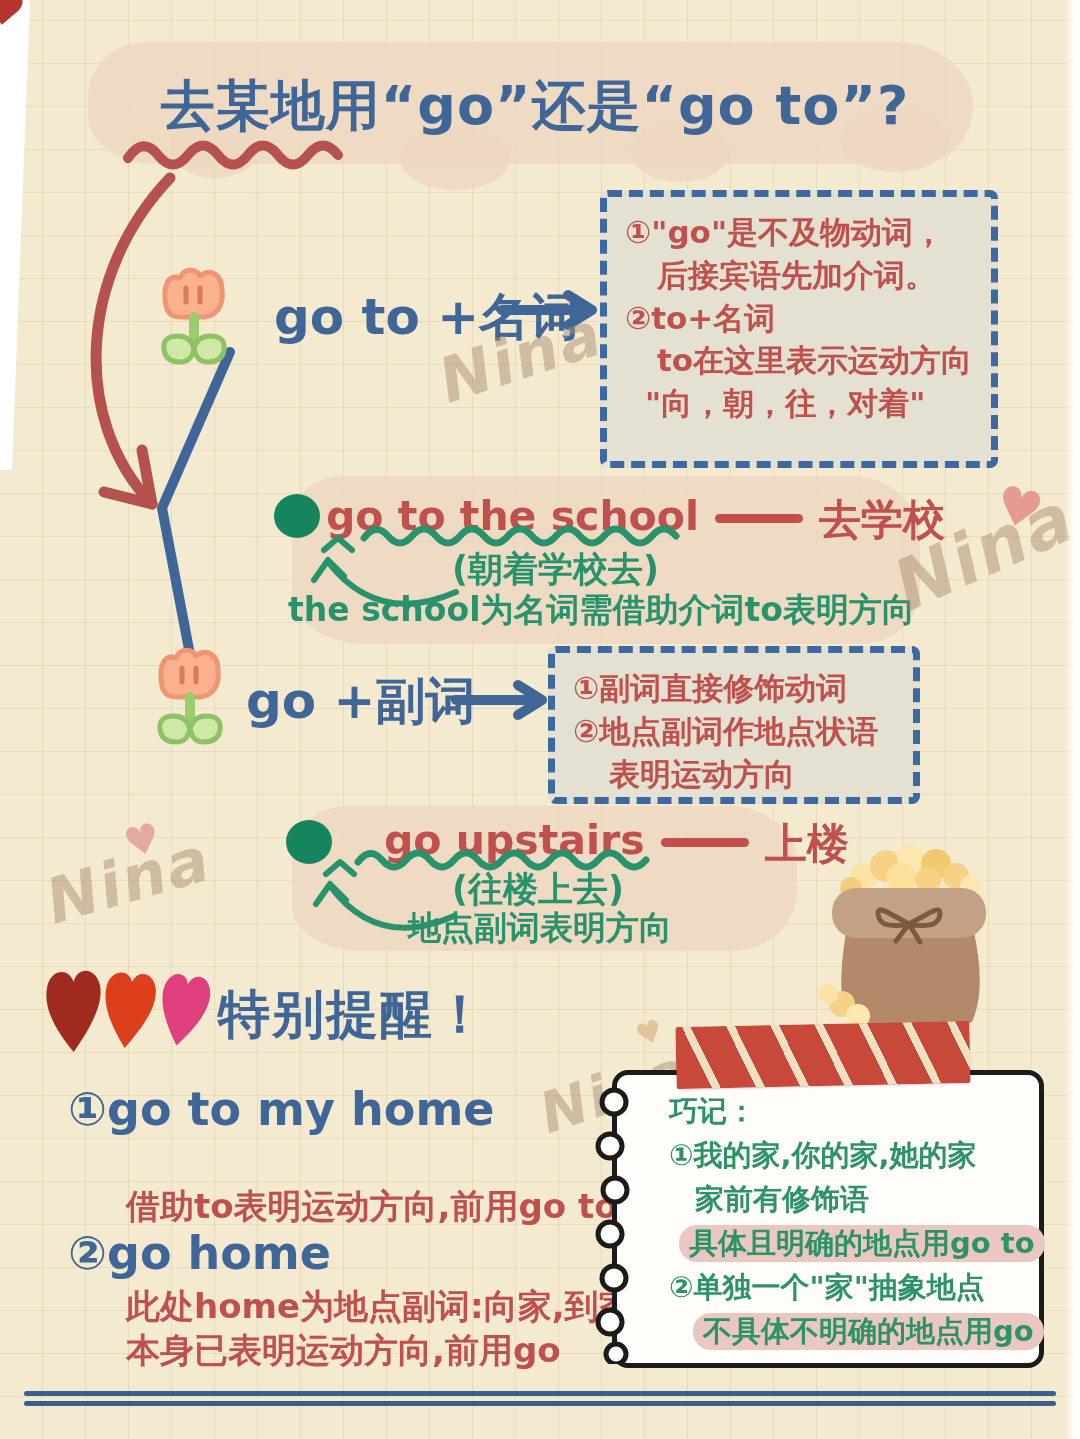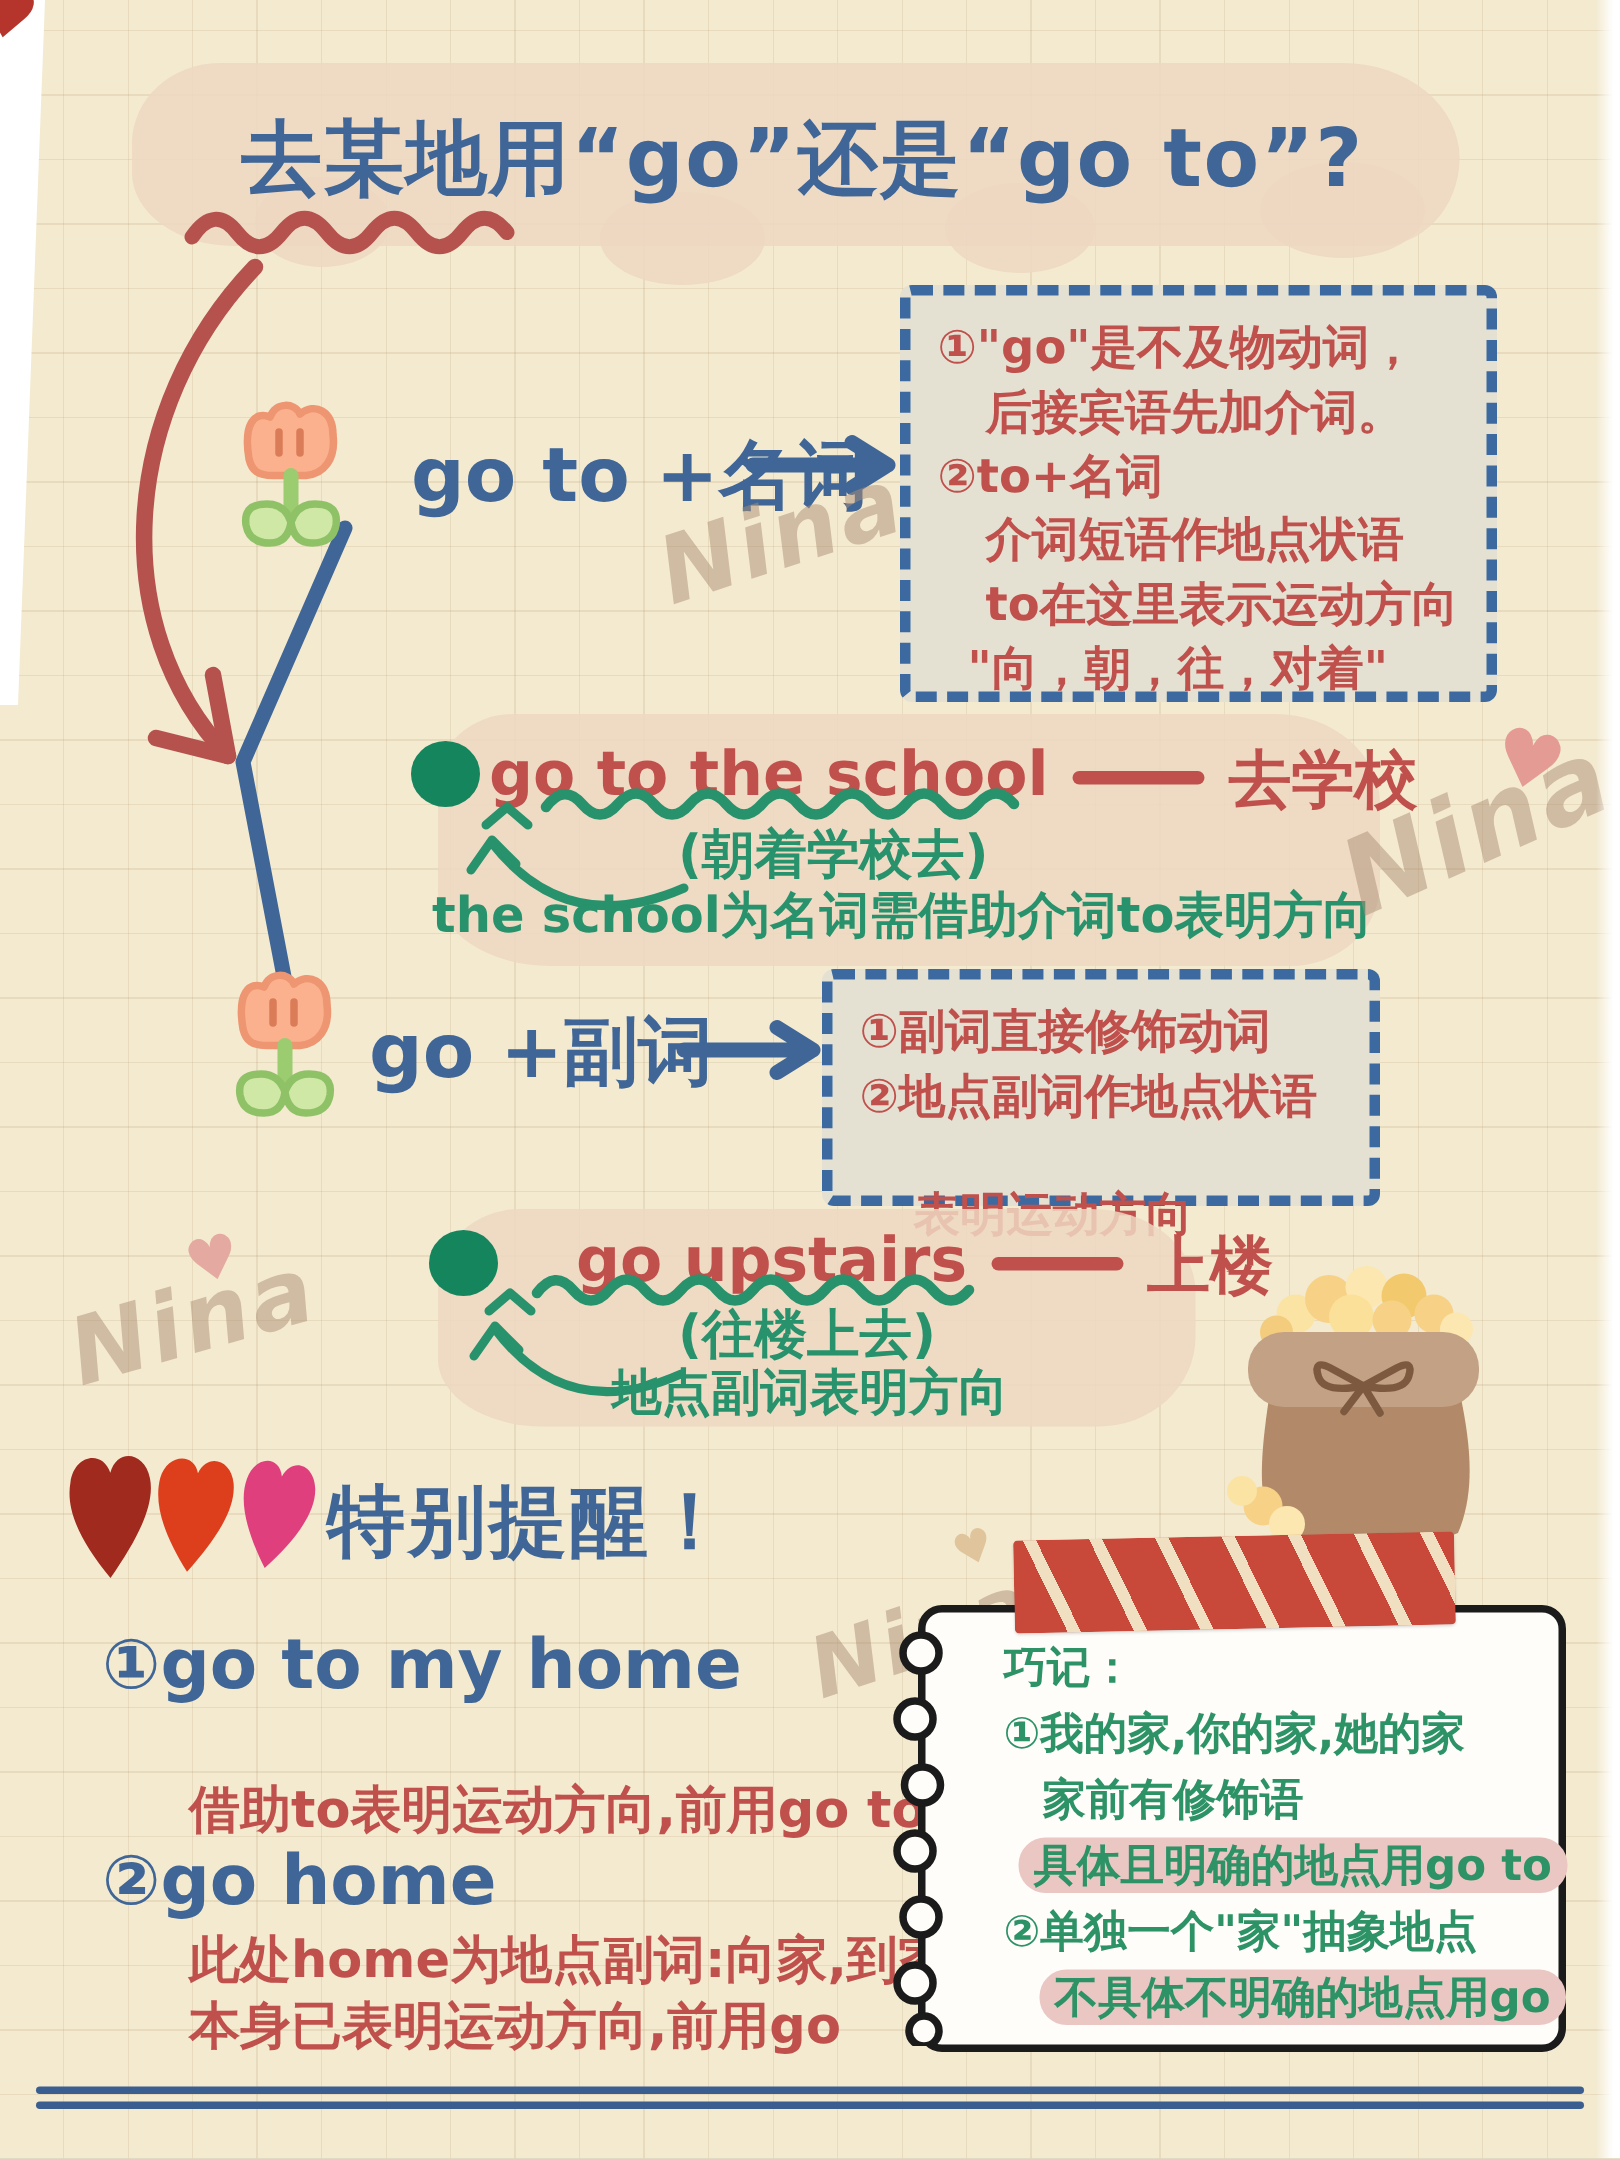--- a/index.html
+++ b/index.html
@@ -16,21 +16,21 @@
   .c-blue{color:#3f6697;}
   .c-red{color:#c0504c;}
   .c-green{color:#27926c;}
   .blob{position:absolute;background:#edd7c2;opacity:.85;}
   .bump{position:absolute;background:#edd7c2;border-radius:50%;opacity:.85;}
   .dashedbox{
     position:absolute;background:#e4e1d3;border:7px dashed #3c6aa0;border-radius:8px;
     color:#c0504c;font-weight:bold;font-size:31px;line-height:1.38;
     padding:14px 12px 10px 18px;box-sizing:border-box;white-space:nowrap;
   }
-  .ind32{padding-left:32px;} .ind20{padding-left:20px;} .ind36{padding-left:36px;margin-top:36px;}
+  .ind32{padding-left:32px;} .ind20{padding-left:20px;} .ind36{padding-left:36px;}
   .exrow{position:absolute;display:flex;align-items:flex-start;gap:16px;}
   .bullet{position:absolute;width:46px;height:44px;border-radius:50%;background:#15855e;}
   .dashline{width:88px;height:9px;border-radius:5px;background:#c0504c;margin-top:22px;}
   .nina{position:absolute;font-weight:bold;font-style:italic;color:rgba(172,142,116,.5);
         transform-origin:left top;letter-spacing:2px;}
   .deco-heart{position:absolute;line-height:1;}
   .memo{
     position:absolute;background:#fefdf9;border:5px solid #1b1b1b;border-radius:16px;
     box-sizing:border-box;color:#2d9367;font-weight:bold;font-size:29px;line-height:1.52;
     padding:14px 2px 10px 52px;white-space:nowrap;
@@ -84,21 +84,20 @@
   <div class="t c-blue" style="left:246px;top:284px;font-size:50px;margin-left:28px;">go to +名词</div>
 
   <svg class="abs" style="left:496px;top:288px;" width="110" height="44" viewBox="0 0 110 44">
     <path d="M6,22 L96,22 M96,22 L72,7 M96,22 L72,37" fill="none" stroke="#3f6697" stroke-width="10" stroke-linecap="round" stroke-linejoin="round"></path>
   </svg>
 
   <div class="dashedbox" style="left:600px;top:190px;width:398px;height:278px;">
     <div>①"go"是不及物动词，</div>
     <div class="ind32">后接宾语先加介词。</div>
     <div>②to+名词</div>
-    <div class="ind32">介词短语作地点状语</div>
     <div class="ind32">to在这里表示运动方向</div>
     <div class="ind20">"向，朝，往，对着"</div>
   </div>
 
   <div class="blob" style="left:292px;top:476px;width:628px;height:168px;border-radius:50px 70px 60px 75px / 45px 60px 55px 50px;"></div>
 
   <div class="bullet" style="left:274px;top:494px;"></div>
 
   <div class="exrow" style="left:326px;top:492px;">
     <span class="c-red" style="font-weight:bold;font-size:41px;">go to the school</span>

